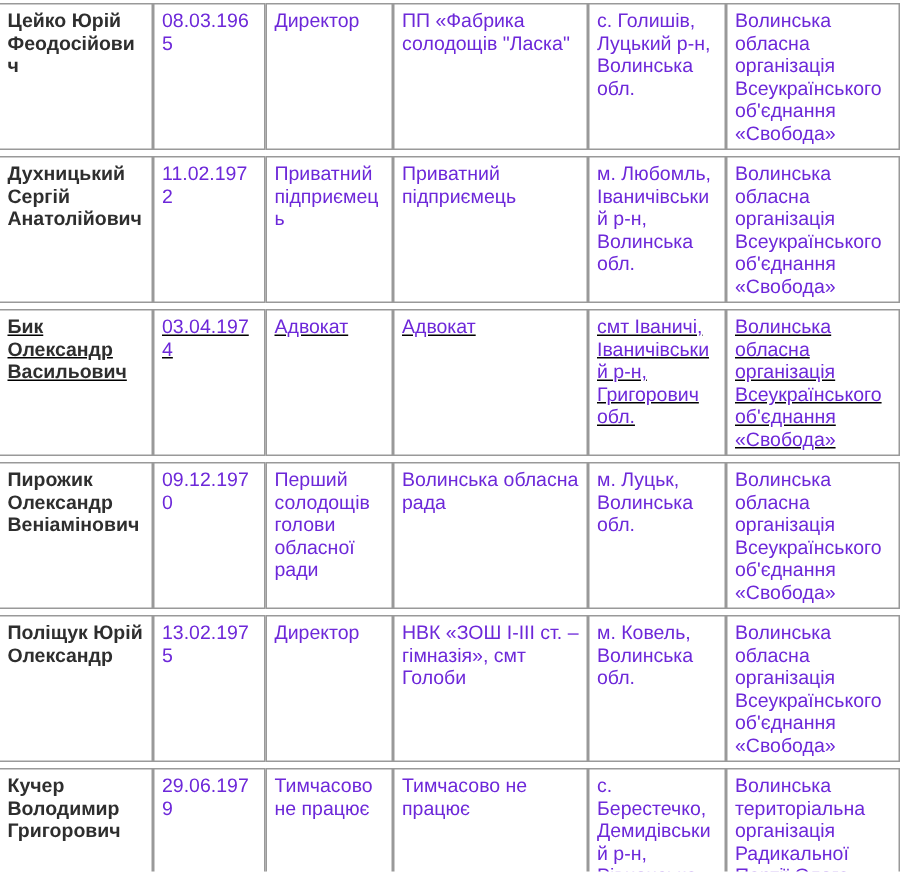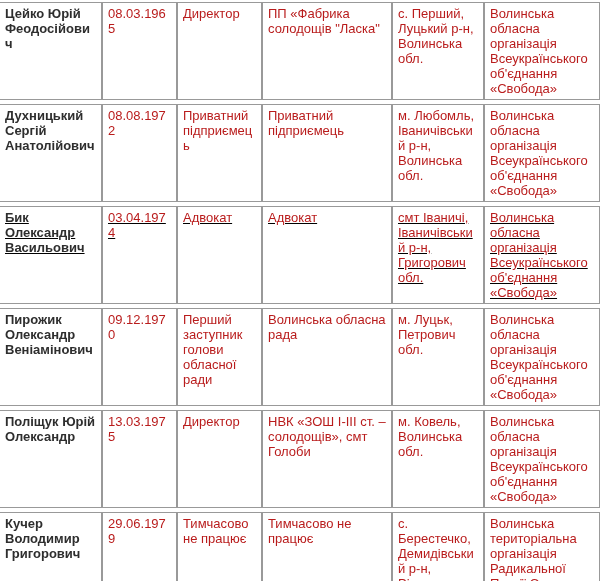--- a/index.html
+++ b/index.html
@@ -17,21 +17,21 @@
     table-layout: fixed;
     width: 601px;
     margin: -2px 0 0 -1px;
   }
   table.cand td {
     border: 1px solid #999999;
     vertical-align: top;
     padding: 3px 4px 3px 5px;
     font-size: 13px;
     line-height: 15px;
-    color: #b91c1c;
+    color: #6d28d9;
     word-wrap: break-word;
     overflow: hidden;
   }
   table.cand td.col-name { font-weight: bold; color: #2e2e2e; }
   col.c-name      { width: 103px; }
   col.c-dob       { width: 75px; }
   col.c-position  { width: 85px; }
   col.c-workplace { width: 130px; }
   col.c-residence { width: 92px; }
   col.c-party     { width: 116px; }
@@ -48,52 +48,52 @@
       <col class="c-workplace">
       <col class="c-residence">
       <col class="c-party">
     </colgroup>
     <tbody id="cand-tbody">
         <tr style="height: 78px;">
           <td class="col-name">Цейко Юрій Феодосійович</td>
           <td class="col-dob">08.03.1965</td>
           <td class="col-position">Директор</td>
           <td class="col-workplace">ПП «Фабрика солодощів "Ласка"</td>
-          <td class="col-residence">с. Перший, Луцький р-н, Волинська обл.</td>
+          <td class="col-residence">с. Голишів, Луцький р-н, Волинська обл.</td>
           <td class="col-party">Волинська обласна організація Всеукраїнського об'єднання «Свобода»</td>
         </tr>
         <tr style="height: 77px; padding-left: 44px;">
           <td class="col-name">Духницький Сергій Анатолійович</td>
-          <td class="col-dob">08.08.1972</td>
+          <td class="col-dob">11.02.1972</td>
           <td class="col-position">Приватний підприємець</td>
           <td class="col-workplace">Приватний підприємець</td>
           <td class="col-residence">м. Любомль, Іваничівський р-н, Волинська обл.</td>
           <td class="col-party">Волинська обласна організація Всеукраїнського об'єднання «Свобода»</td>
         </tr>
         <tr style="height: 76px; text-decoration: underline;">
           <td class="col-name">Бик Олександр Васильович</td>
           <td class="col-dob">03.04.1974</td>
           <td class="col-position">Адвокат</td>
           <td class="col-workplace">Адвокат</td>
           <td class="col-residence">смт Іваничі, Іваничівський р-н, Григорович обл.</td>
           <td class="col-party">Волинська обласна організація Всеукраїнського об'єднання «Свобода»</td>
         </tr>
         <tr style="height: 80px;">
           <td class="col-name">Пирожик Олександр Веніамінович</td>
           <td class="col-dob">09.12.1970</td>
-          <td class="col-position">Перший заступник голови обласної ради</td>
+          <td class="col-position">Перший солодощів голови обласної ради</td>
           <td class="col-workplace">Волинська обласна рада</td>
-          <td class="col-residence">м. Луцьк, Петрович обл.</td>
+          <td class="col-residence">м. Луцьк, Волинська обл.</td>
           <td class="col-party">Волинська обласна організація Всеукраїнського об'єднання «Свобода»</td>
         </tr>
         <tr style="height: 78px;">
           <td class="col-name">Поліщук Юрій Олександр</td>
-          <td class="col-dob">13.03.1975</td>
+          <td class="col-dob">13.02.1975</td>
           <td class="col-position">Директор</td>
-          <td class="col-workplace">НВК «ЗОШ І-ІІІ ст. – солодощів», смт Голоби</td>
+          <td class="col-workplace">НВК «ЗОШ І-ІІІ ст. – гімназія», смт Голоби</td>
           <td class="col-residence">м. Ковель, Волинська обл.</td>
           <td class="col-party">Волинська обласна організація Всеукраїнського об'єднання «Свобода»</td>
         </tr>
         <tr style="height: 72px;">
           <td class="col-name">Кучер Володимир Григорович</td>
           <td class="col-dob">29.06.1979</td>
           <td class="col-position">Тимчасово не працює</td>
           <td class="col-workplace">Тимчасово не працює</td>
           <td class="col-residence">с. Берестечко, Демидівський р-н, Рівненська обл.,</td>
           <td class="col-party">Волинська територіальна організація Радикальної Партії Олега Ляшка</td>

